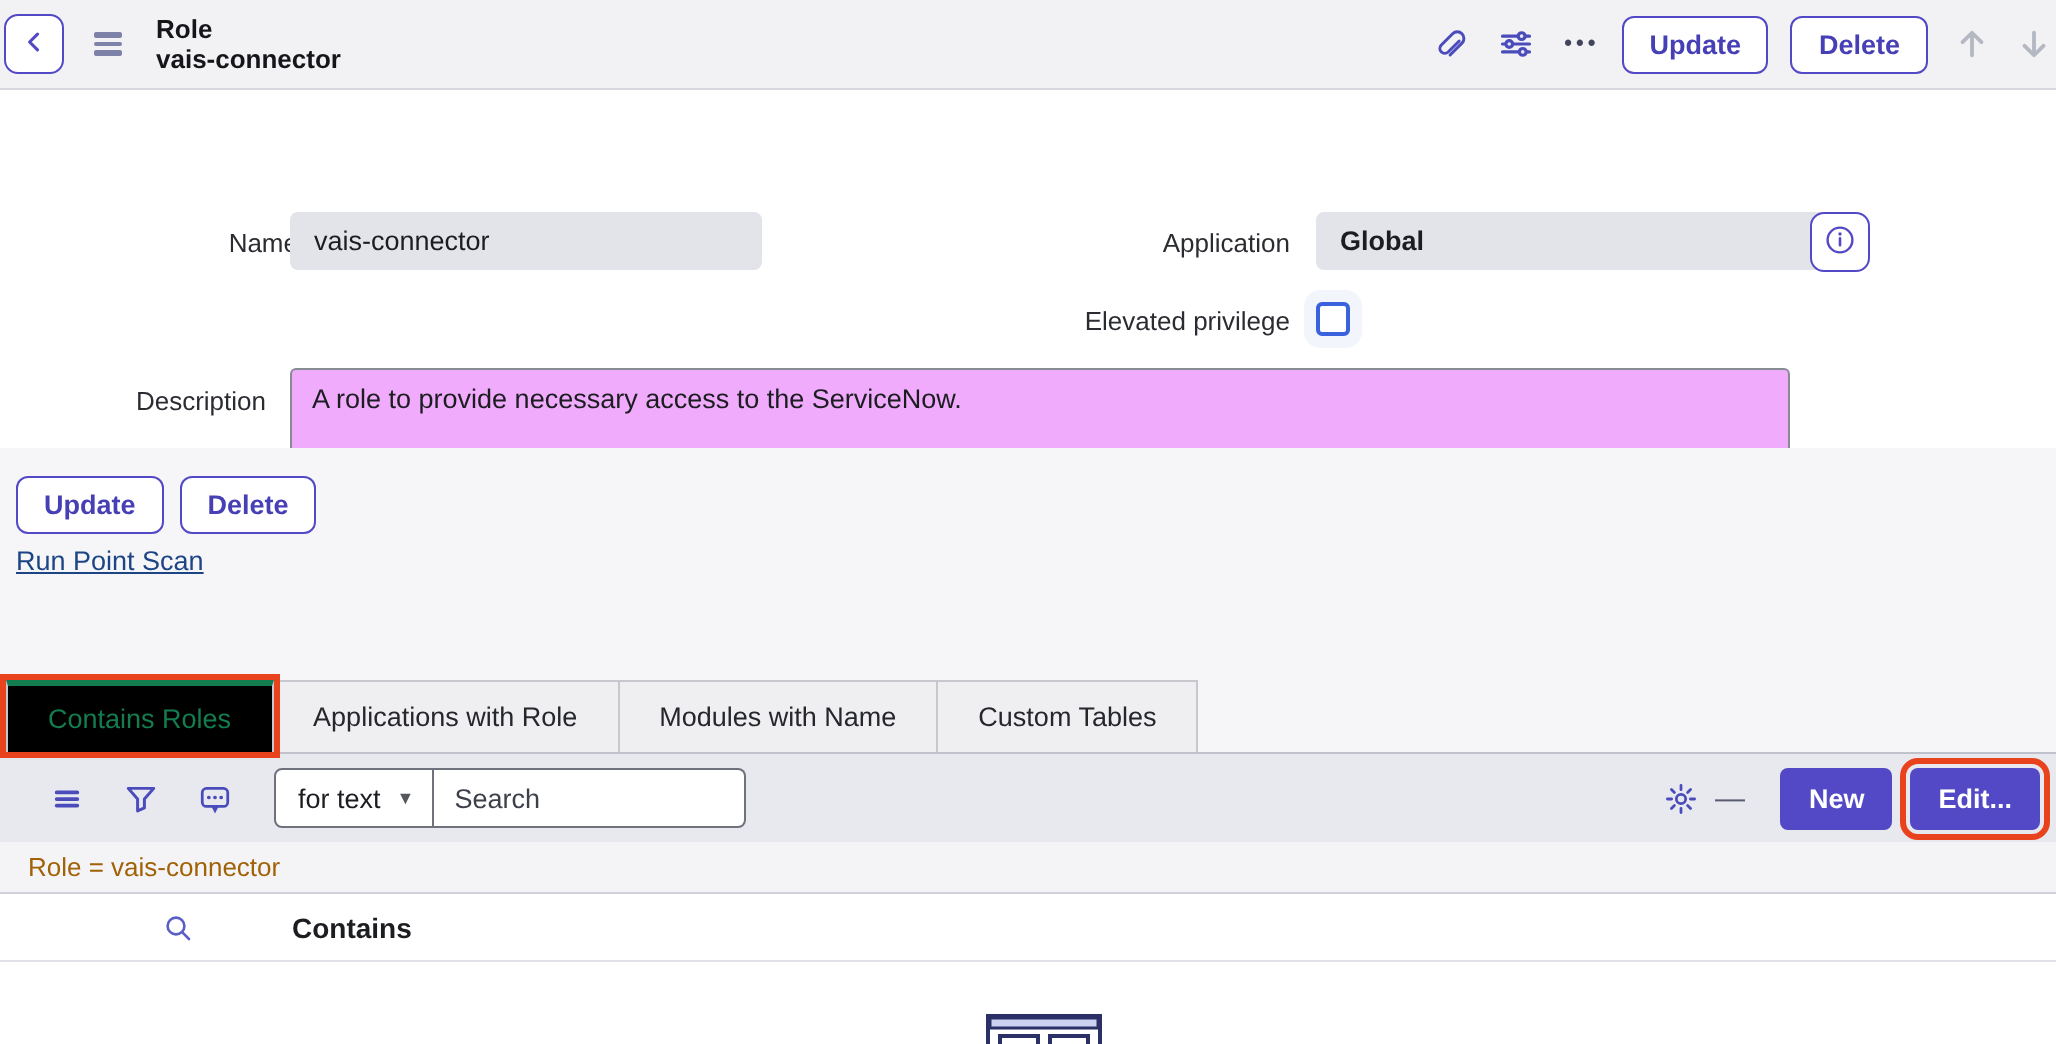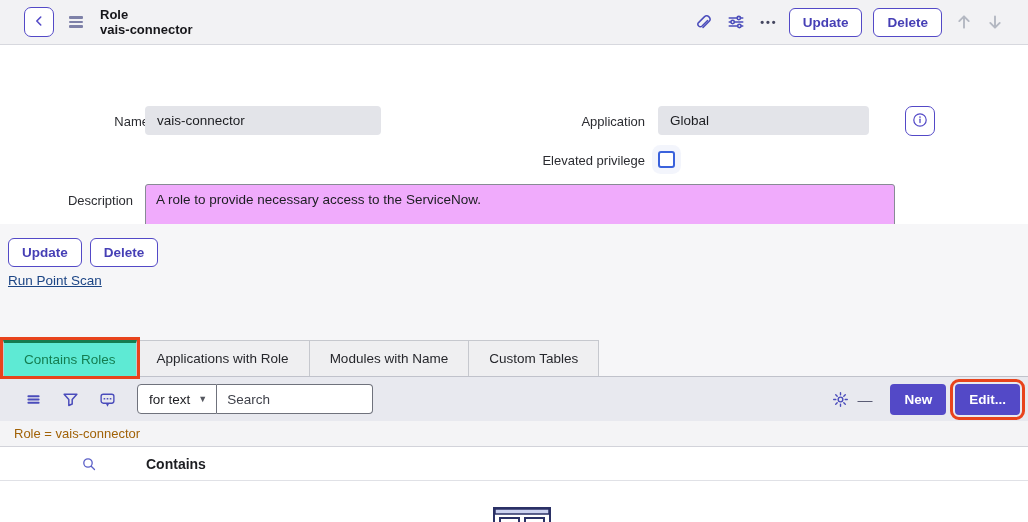--- a/index.html
+++ b/index.html
@@ -2,21 +2,21 @@
 <html><head>
 <meta charset="utf-8">
 <style>
   * { margin:0; padding:0; box-sizing:border-box; }
   html,body { width:1028px; height:522px; overflow:hidden; }
   body { font-family:"Liberation Sans", sans-serif; background:#fff; color:#1c1d21; }
   .page { position:relative; width:1028px; height:522px; overflow:hidden; }
 
   
   .header { height:45px; background:#f2f2f4; border-bottom:1px solid #d7d8de;
-            display:flex; align-items:center; padding:0 24px; }
+            display:flex; align-items:center; padding:0 2px; }
   .back-btn { width:30px; height:30px; background:#fff; border:1px solid #5349c7;
               border-radius:7px; display:flex; align-items:center; justify-content:center; cursor:pointer; }
   .burger { margin-left:15px; display:flex; flex-direction:column; gap:2px; }
   .burger span { width:14px; height:2.5px; background:#7e81a8; border-radius:1px; }
   .title-block { margin-left:17px; line-height:15px; }
   .title-block div { font-size:13px; font-weight:bold; color:#16161a; }
   .hspacer { flex:1; }
   .hicon { width:20px; height:20px; display:flex; align-items:center; justify-content:center;
            margin-left:14px; cursor:pointer; }
   .ellipsis { color:#43455e; font-size:11px; font-weight:bold; letter-spacing:2px; margin-left:14px;
@@ -46,21 +46,21 @@
   .form-actions { padding-top:14px; display:flex; gap:8px; }
   .form-actions .btn-outline { margin-left:0; }
   .related-heading { margin-top:13px; font-size:17px; font-weight:600; color:#1d1e22; }
   .related-link { display:inline-block; margin-top:6px; font-size:13.5px; color:#1c4585;
                   text-decoration:underline; cursor:pointer; }
   .tab-strip { position:absolute; left:3px; bottom:0; display:flex; align-items:flex-end; }
   .tab { height:36px; padding:0 20px; font-size:13.5px; color:#26272c; background:#efeff1;
          border:1px solid #c6c8ce; border-bottom:none; display:flex; align-items:center;
          cursor:pointer; margin-left:-1px; white-space:nowrap; }
   .tab:first-child { margin-left:0; }
-  .tab.active { background:#5eead4; color:#147d50; font-weight:400; border-top:3px solid #147d50; }
+  .tab.active { background:#000000; color:#147d50; font-weight:400; border-top:3px solid #147d50; }
   .tab.annotated { outline:3px solid #e8431c; outline-offset:0px; z-index:2; }
 
   
   .list-toolbar { height:45px; background:#e8e9ef; border-top:1px solid #c0c2cb;
                   display:flex; align-items:center; padding:0 8px 0 24px; }
   .ticon { width:18px; height:18px; display:flex; align-items:center; justify-content:center;
            cursor:pointer; margin-right:19px; }
   .search-combo { display:flex; align-items:stretch; height:30px; margin-left:2px; }
   .scope-select { display:flex; align-items:center; gap:8px; background:#fff; border:1px solid #6f727c;
                   border-radius:4px 0 0 4px; padding:0 9px 0 11px; font-size:13.5px; color:#1c1d21;
@@ -141,21 +141,21 @@
           <path d="M8 3v9.5M3.8 8.8 8 13l4.2-4.2"></path>
         </svg>
     </span>
   </div>
 
   <div class="form-section">
     <label class="fld-label" style="left:16px; width:133px; top:69px;">Name</label>
     <input class="ro-input" style="left: 145px; top: 61px; width: 236px;" value="vais-connector">
 
     <label class="fld-label" style="left:440px; width:205px; top:69px;">Application</label>
-    <input class="ro-input" style="left: 658px; top: 61px; width: 211px;" value="Global">
+    <input class="ro-input" style="left: 658px; top: 61px; width: 260px; font-weight: bold;" value="Global">
     <button class="info-btn">
       <span>
         <svg width="16" height="16" viewBox="0 0 16 16" fill="none">
             <circle cx="8" cy="8" r="6.2" stroke="#5349c7" stroke-width="1.2"></circle>
             <path d="M8 7.2v3.4" stroke="#5349c7" stroke-width="1.3" stroke-linecap="round"></path>
             <circle cx="8" cy="5" r="0.85" fill="#5349c7"></circle>
           </svg>
       </span>
     </button>
 

